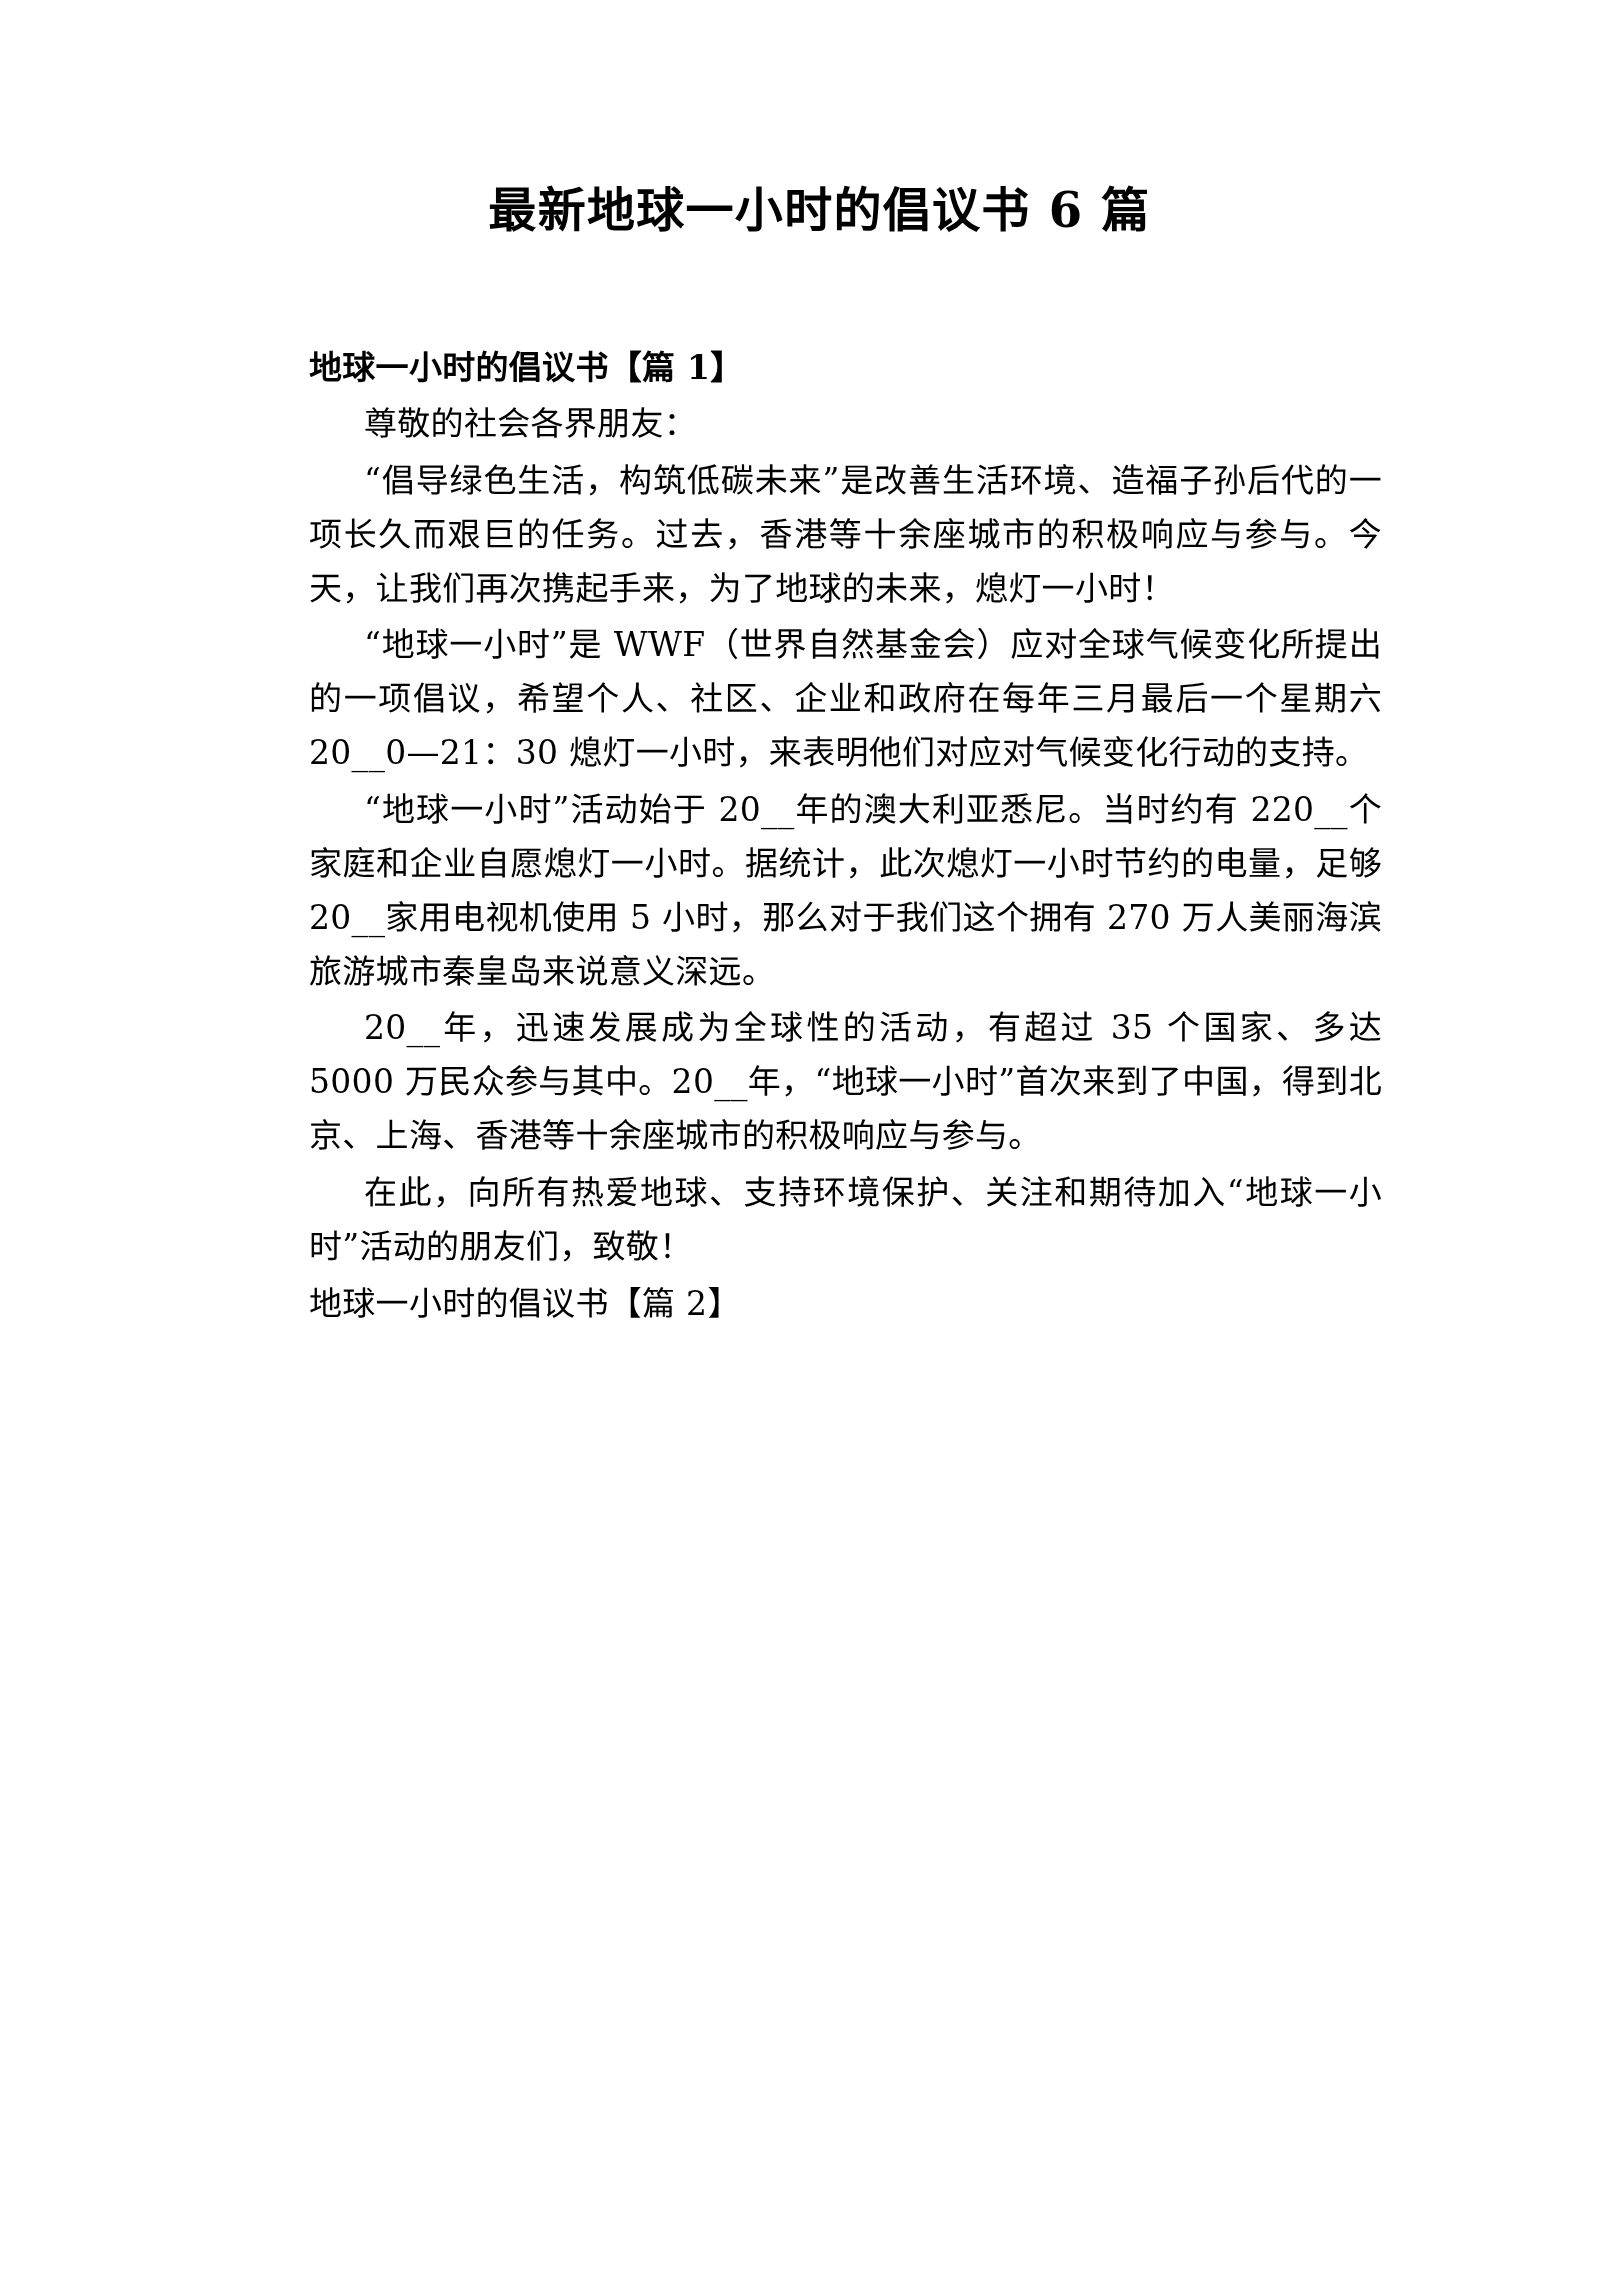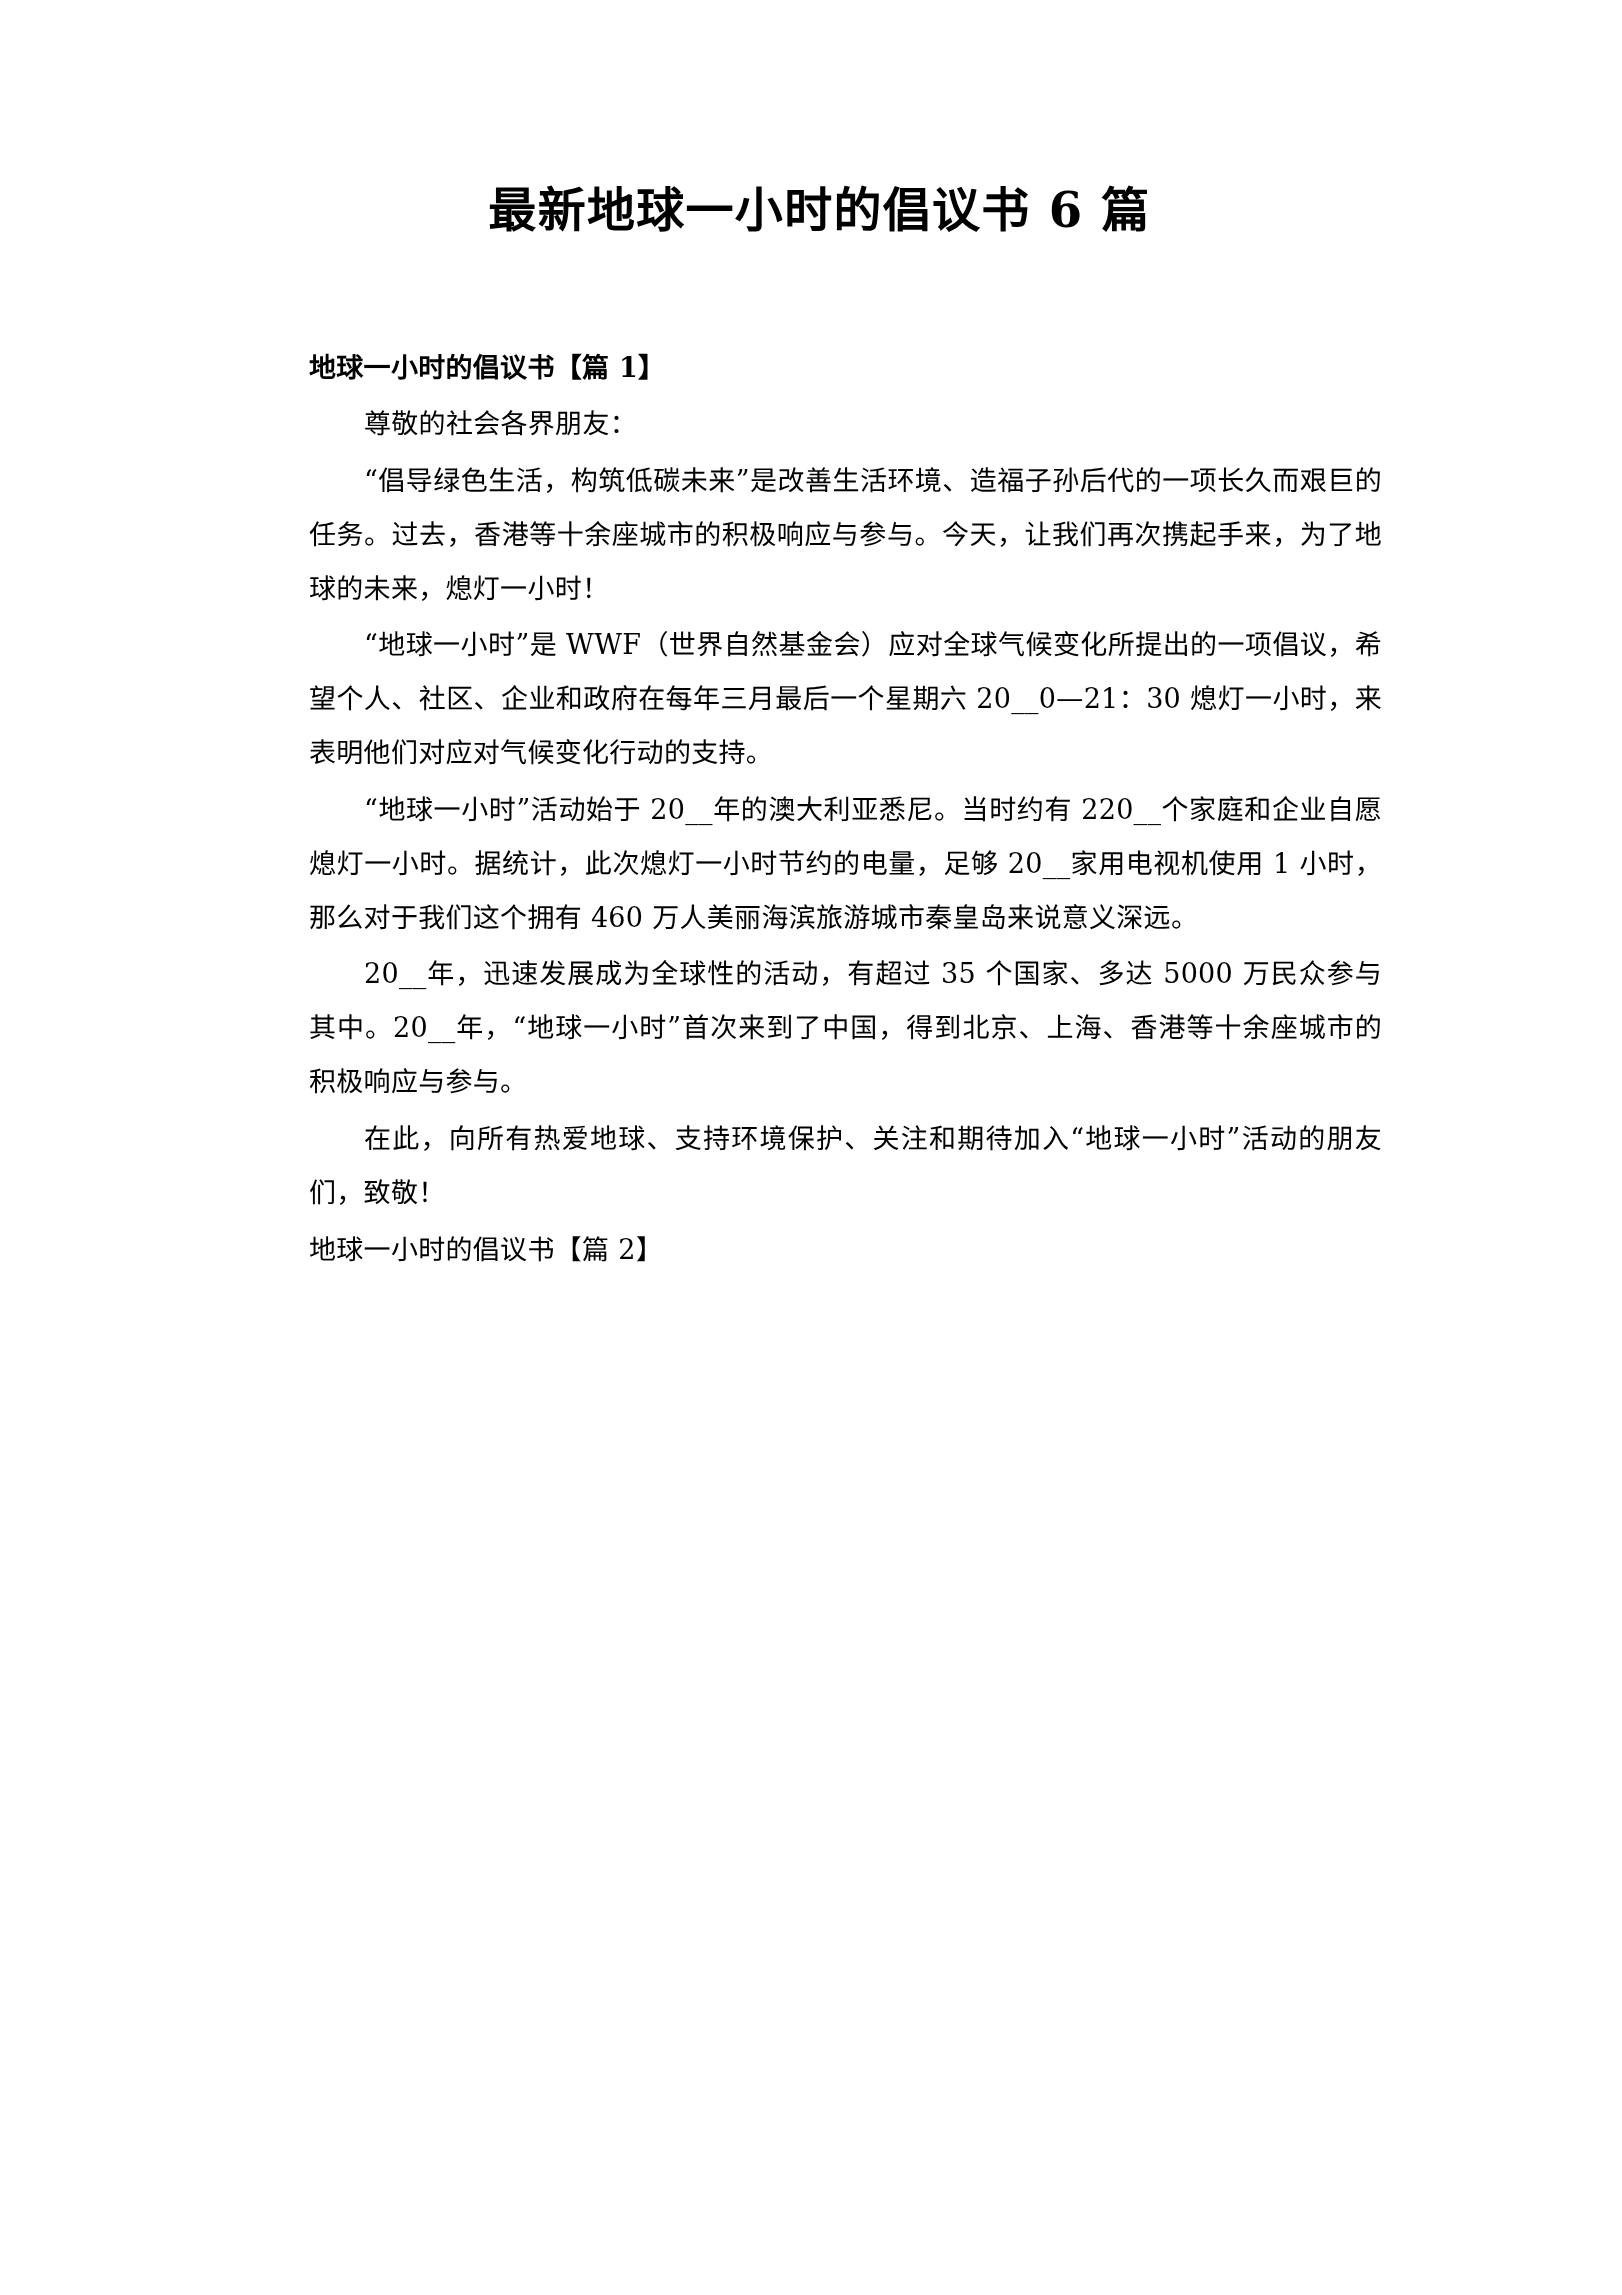--- a/index.html
+++ b/index.html
@@ -37,21 +37,21 @@
     line-height: 1.2;
   }
   .body-block {
     position: absolute;
     left: 301px;
     top: 334px;
     width: 1073px;
   }
   p.para {
     margin: 0 0 2.6px 0;
-    font-size: 27px;
+    font-size: 33px;
     line-height: 54px;
     text-align: justify;
     text-justify: inter-ideograph;
     font-family: "DejaVu Serif", "Liberation Serif", serif;
     letter-spacing: 0.3px;
   }
   p.indent2 {
     text-indent: 55px;
   }
   p.heading {
@@ -74,21 +74,21 @@
   <div class="body-block">
 
     <p class="para heading">地球一小时的倡议书【篇 1】</p>
 
     <p class="para indent2">尊敬的社会各界朋友：</p>
 
     <p class="para indent2">“倡导绿色生活，构筑低碳未来”是改善生活环境、造福子孙后代的一项长久而艰巨的任务。过去，香港等十余座城市的积极响应与参与。今天，让我们再次携起手来，为了地球的未来，熄灯一小时！</p>
 
     <p class="para indent2">“地球一小时”是 WWF（世界自然基金会）应对全球气候变化所提出的一项倡议，希望个人、社区、企业和政府在每年三月最后一个星期六 20__0—21：30 熄灯一小时，来表明他们对应对气候变化行动的支持。</p>
 
-    <p class="para indent2">“地球一小时”活动始于 20__年的澳大利亚悉尼。当时约有 220__个家庭和企业自愿熄灯一小时。据统计，此次熄灯一小时节约的电量，足够 20__家用电视机使用 1 小时，那么对于我们这个拥有 460 万人美丽海滨旅游城市秦皇岛来说意义深远。</p>
+    <p class="para indent2">“地球一小时”活动始于 20__年的澳大利亚悉尼。当时约有 220__个家庭和企业自愿熄灯一小时。据统计，此次熄灯一小时节约的电量，足够 20__家用电视机使用 5 小时，那么对于我们这个拥有 270 万人美丽海滨旅游城市秦皇岛来说意义深远。</p>
 
     <p class="para indent2">20__年，迅速发展成为全球性的活动，有超过 35 个国家、多达 5000 万民众参与其中。20__年，“地球一小时”首次来到了中国，得到北京、上海、香港等十余座城市的积极响应与参与。</p>
 
 
 
     <p class="para indent2">在此，向所有热爱地球、支持环境保护、关注和期待加入“地球一小时”活动的朋友们，致敬！</p>
 
     <p class="para sec-head">地球一小时的倡议书【篇 2】</p>
 
   </div>

